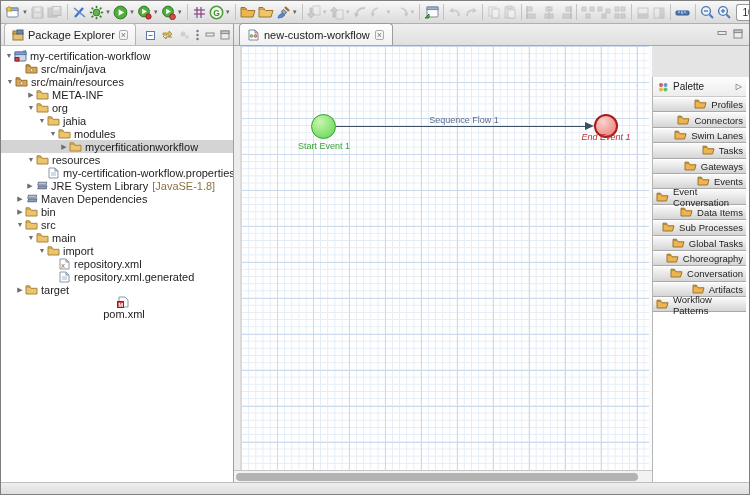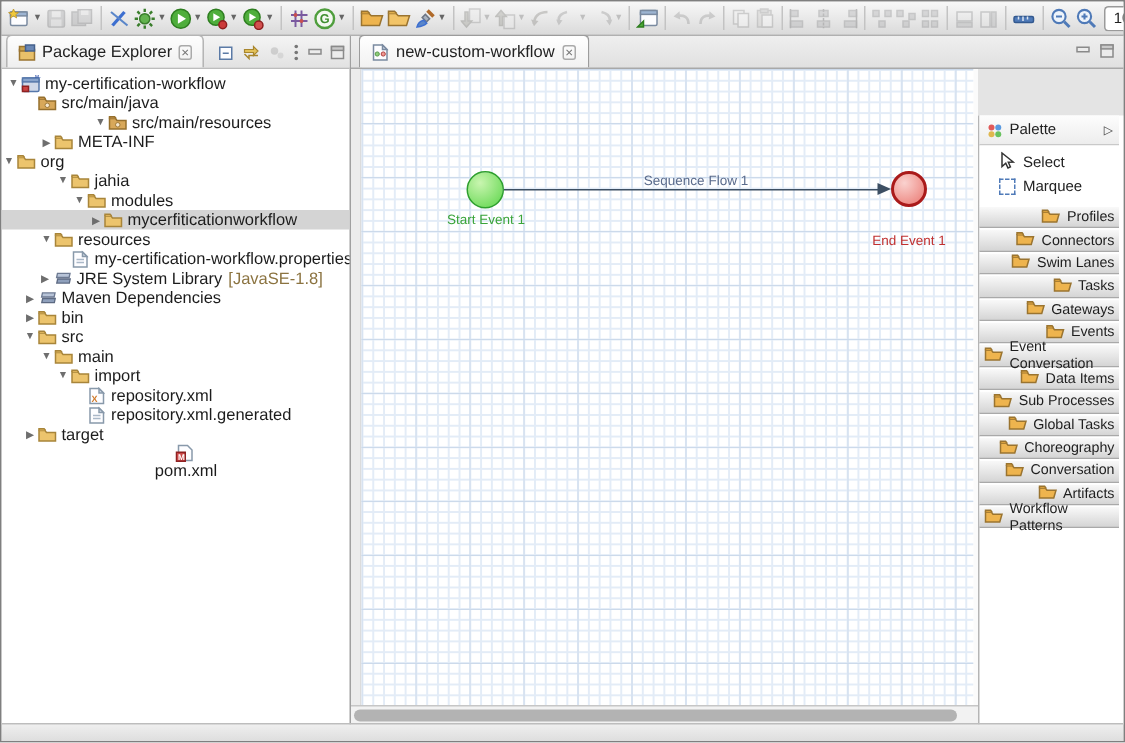--- a/index.html
+++ b/index.html
@@ -418,42 +418,42 @@
             <span class="arrow"></span>
             <span class="ticon">
               <svg width="13" height="11" viewBox="0 0 13 11">
                 <path d="M1 3 L5 3 L6 4.3 L12 4.3 L12 10 L1 10 Z" fill="#d8a85a" stroke="#96702e"></path>
                 <path d="M1 3 L1 1.8 L4.4 1.8 L5.4 3" fill="#c4924a" stroke="#96702e"></path>
                 <circle cx="6.5" cy="7.2" r="1.5" fill="#f5e7cf" stroke="#96702e" stroke-width="0.6"></circle>
               </svg>
             </span>
             <span class="tlabel">src/main/java</span>
           </div>
-          <div class="trow" style="padding-left: 14px; margin-left: 47px;">
+          <div class="trow" style="padding-left: 4px;">
             <span class="arrow">▼</span>
             <span class="ticon">
               <svg width="13" height="11" viewBox="0 0 13 11">
                 <path d="M1 3 L5 3 L6 4.3 L12 4.3 L12 10 L1 10 Z" fill="#d8a85a" stroke="#96702e"></path>
                 <path d="M1 3 L1 1.8 L4.4 1.8 L5.4 3" fill="#c4924a" stroke="#96702e"></path>
                 <circle cx="6.5" cy="7.2" r="1.5" fill="#f5e7cf" stroke="#96702e" stroke-width="0.6"></circle>
               </svg>
             </span>
             <span class="tlabel">src/main/resources</span>
           </div>
           <div class="trow" style="padding-left: 25px;">
             <span class="arrow">▶</span>
             <span class="ticon">
               <svg width="13" height="11" viewBox="0 0 13 11">
                 <path d="M1 3 L5 3 L6 4.3 L12 4.3 L12 10 L1 10 Z" fill="#ecc46d" stroke="#a8853a"></path>
                 <path d="M1 3 L1 1.8 L4.4 1.8 L5.4 3" fill="#dcb25a" stroke="#a8853a"></path>
               </svg>
             </span>
             <span class="tlabel">META-INF</span>
           </div>
-          <div class="trow" style="">
+          <div class="trow" style="padding-left: 25px;">
             <span class="arrow">▼</span>
             <span class="ticon">
               <svg width="13" height="11" viewBox="0 0 13 11">
                 <path d="M1 3 L5 3 L6 4.3 L12 4.3 L12 10 L1 10 Z" fill="#ecc46d" stroke="#a8853a"></path>
                 <path d="M1 3 L1 1.8 L4.4 1.8 L5.4 3" fill="#dcb25a" stroke="#a8853a"></path>
               </svg>
             </span>
             <span class="tlabel">org</span>
           </div>
           <div class="trow" style="padding-left: 36px;">
@@ -651,53 +651,39 @@
         <div class="canvas-col">
           <div class="canvas-row">
             <div class="canvas-margin"></div>
             <div class="grid">
               <div class="start-node"></div>
               <div class="node-label" style="left:41px;top:95px;width:84px;color:#3aa43a;">Start Event 1</div>
               <div class="flow-line"></div>
               <div class="flow-head"></div>
               <div class="node-label" style="left:153px;top:69px;width:140px;color:#5a6b8c;">Sequence Flow 1</div>
               <div class="end-node"></div>
-              <div class="node-label" style="left:325px;top:109px;width:80px;color:#c03030;">End Event 1</div>
+              <div class="node-label" style="left:325px;top:86px;width:80px;color:#c03030;font-style:italic;">End Event 1</div>
             </div>
           </div>
           <div class="hscroll">
             <div class="hthumb"></div>
           </div>
         </div>
 
         <div class="palette">
           <div class="palette-header">
             <svg width="12" height="12" viewBox="0 0 12 12">
               <circle cx="4" cy="4" r="2" fill="#e05a5a"></circle>
                 <circle cx="8.5" cy="4" r="2" fill="#5a9ae0"></circle>
               <circle cx="4" cy="8.5" r="2" fill="#e0b84f"></circle>
                 <circle cx="8.5" cy="8.5" r="2" fill="#69c25f"></circle>
             </svg>
             <span>Palette</span>
             <span class="palette-pin">▷</span>
           </div>
-          <div class="palette-tools" id="palette-tools">
-              <div class="ptool">
-                <span><svg width="11" height="12" viewBox="0 0 11 12">
-                    <path d="M2 1 L2 10 L4.5 7.8 L6 11 L7.6 10.2 L6.2 7.2 L9.5 7 Z" fill="#fff" stroke="#333" stroke-width="1"></path>
-                  </svg></span>
-                <span>Select</span>
-              </div>
-              <div class="ptool">
-                <span>
-                  <span class="marquee-icon" style="display:block"></span>
-                </span>
-                <span>Marquee</span>
-              </div>
-            </div>
           <div id="palette-drawers">
               <div class="drawer">
                 <span><svg width="13" height="11" viewBox="0 0 13 11">
                     <path d="M1 3.5 L5 3.5 L6 4.8 L12 4.8 L10.5 10 L1 10 Z" fill="#eeb44e" stroke="#9a7430"></path>
                     <path d="M1 3.5 L1 2.2 L4.4 2.2 L5.4 3.5" fill="#d9a03c" stroke="#9a7430"></path>
                   </svg></span>
                 <span>Profiles</span>
               </div>
               <div class="drawer">
                 <span><svg width="13" height="11" viewBox="0 0 13 11">

